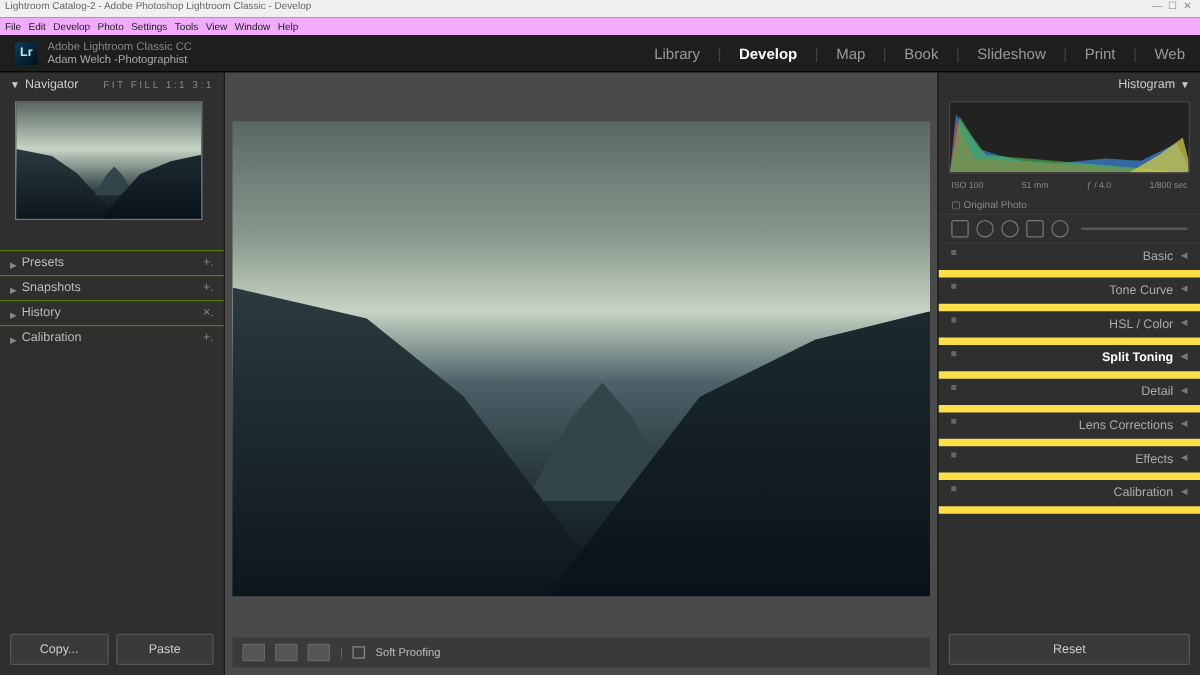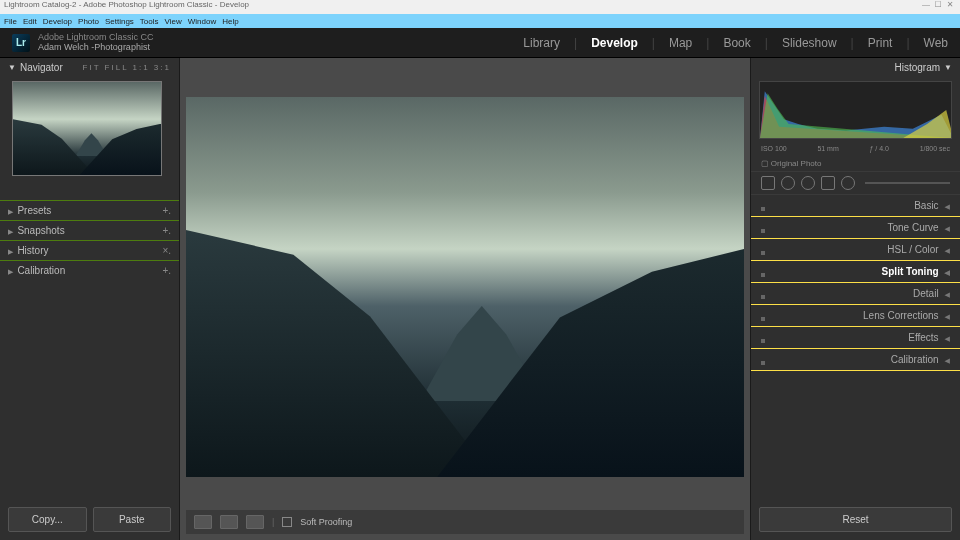--- a/index.html
+++ b/index.html
@@ -1,20 +1,20 @@
 <!DOCTYPE html>
 <html><head>
 <meta charset="utf-8">
 <style>
 *{margin:0;padding:0;box-sizing:border-box;font-family:"Segoe UI",Arial,sans-serif}
 body{width:960px;height:540px;overflow:hidden;background:#000}
 .titlebar{height:14px;background:#f0f0f0;display:flex;align-items:flex-start;padding:0 4px;font-size:8px;color:#666}
 .titlebar .spacer{flex:1}
 .titlebar .btn{width:12px;text-align:center;color:#888}
-.menubar{height:14px;background:#7dd3fc;display:flex;align-items:center;gap:6px;padding:0 4px;font-size:8px;color:#222}
+.menubar{height:14px;background:#f0abfc;display:flex;align-items:center;gap:6px;padding:0 4px;font-size:8px;color:#222}
 .app{height:512px;background:#1a1a1a;display:flex;flex-direction:column}
 .header{height:30px;background:#1e1e1e;display:flex;align-items:center;padding:0 12px;border-bottom:1px solid #000}
 .logo{width:18px;height:18px;background:linear-gradient(135deg,#0a3d5c,#001118);border-radius:2px;display:flex;align-items:center;justify-content:center;color:#aee;font-size:10px;font-weight:bold;margin-right:8px}
 .identity{color:#888;font-size:9px;line-height:1.1}
 .identity .name{color:#aaa}
 .header .spacer{flex:1}
 .modules{display:flex;gap:14px;font-size:12px;color:#999}
 .modules span{cursor:pointer}
 .modules .sep{color:#444}
 .modules .active{color:#fff;font-weight:bold}
@@ -44,21 +44,21 @@
 .tool-icon{width:18px;height:14px;background:#555;border:1px solid #666;border-radius:1px}
 .hist-hdr{display:flex;align-items:center;justify-content:flex-end;padding:4px 8px;font-size:10px;color:#ccc}
 .hist-hdr .tri{margin-left:4px;font-size:8px}
 .histogram{margin:4px 8px;height:58px;background:#222;border:1px solid #444;position:relative;overflow:hidden}
 .hist-curve{position:absolute;bottom:0;left:0;width:100%;height:100%}
 .hist-info{display:flex;justify-content:space-between;padding:2px 10px 4px;font-size:7px;color:#888}
 .orig{padding:3px 10px;font-size:8px;color:#888}
 .tool-strip{display:flex;align-items:center;gap:6px;padding:4px 10px;border-top:1px solid #3a3a3a;border-bottom:1px solid #3a3a3a}
 .ts-icon{width:14px;height:14px;border:1px solid #777;border-radius:50%}
 .ts-icon.sq{border-radius:2px}
-.rpanel{display:flex;align-items:flex-end;justify-content:flex-end;padding:5px 10px;font-size:10px;color:#aaa;border-bottom:1px solid #fde047;cursor:pointer}
+.rpanel{display:flex;align-items:flex-start;justify-content:flex-end;padding:5px 10px;font-size:10px;color:#aaa;border-bottom:6px solid #fde047;cursor:pointer}
 .rpanel.active{color:#fff;font-weight:bold}
 .rpanel .tri{margin-left:6px;font-size:7px;color:#777}
 .rpanel .dot{width:4px;height:4px;background:#666;margin-right:auto}
 </style>
 </head>
 <body>
 
 <div class="titlebar">
   <span>Lightroom Catalog-2 - Adobe Photoshop Lightroom Classic - Develop</span>
   <span class="spacer"></span>

